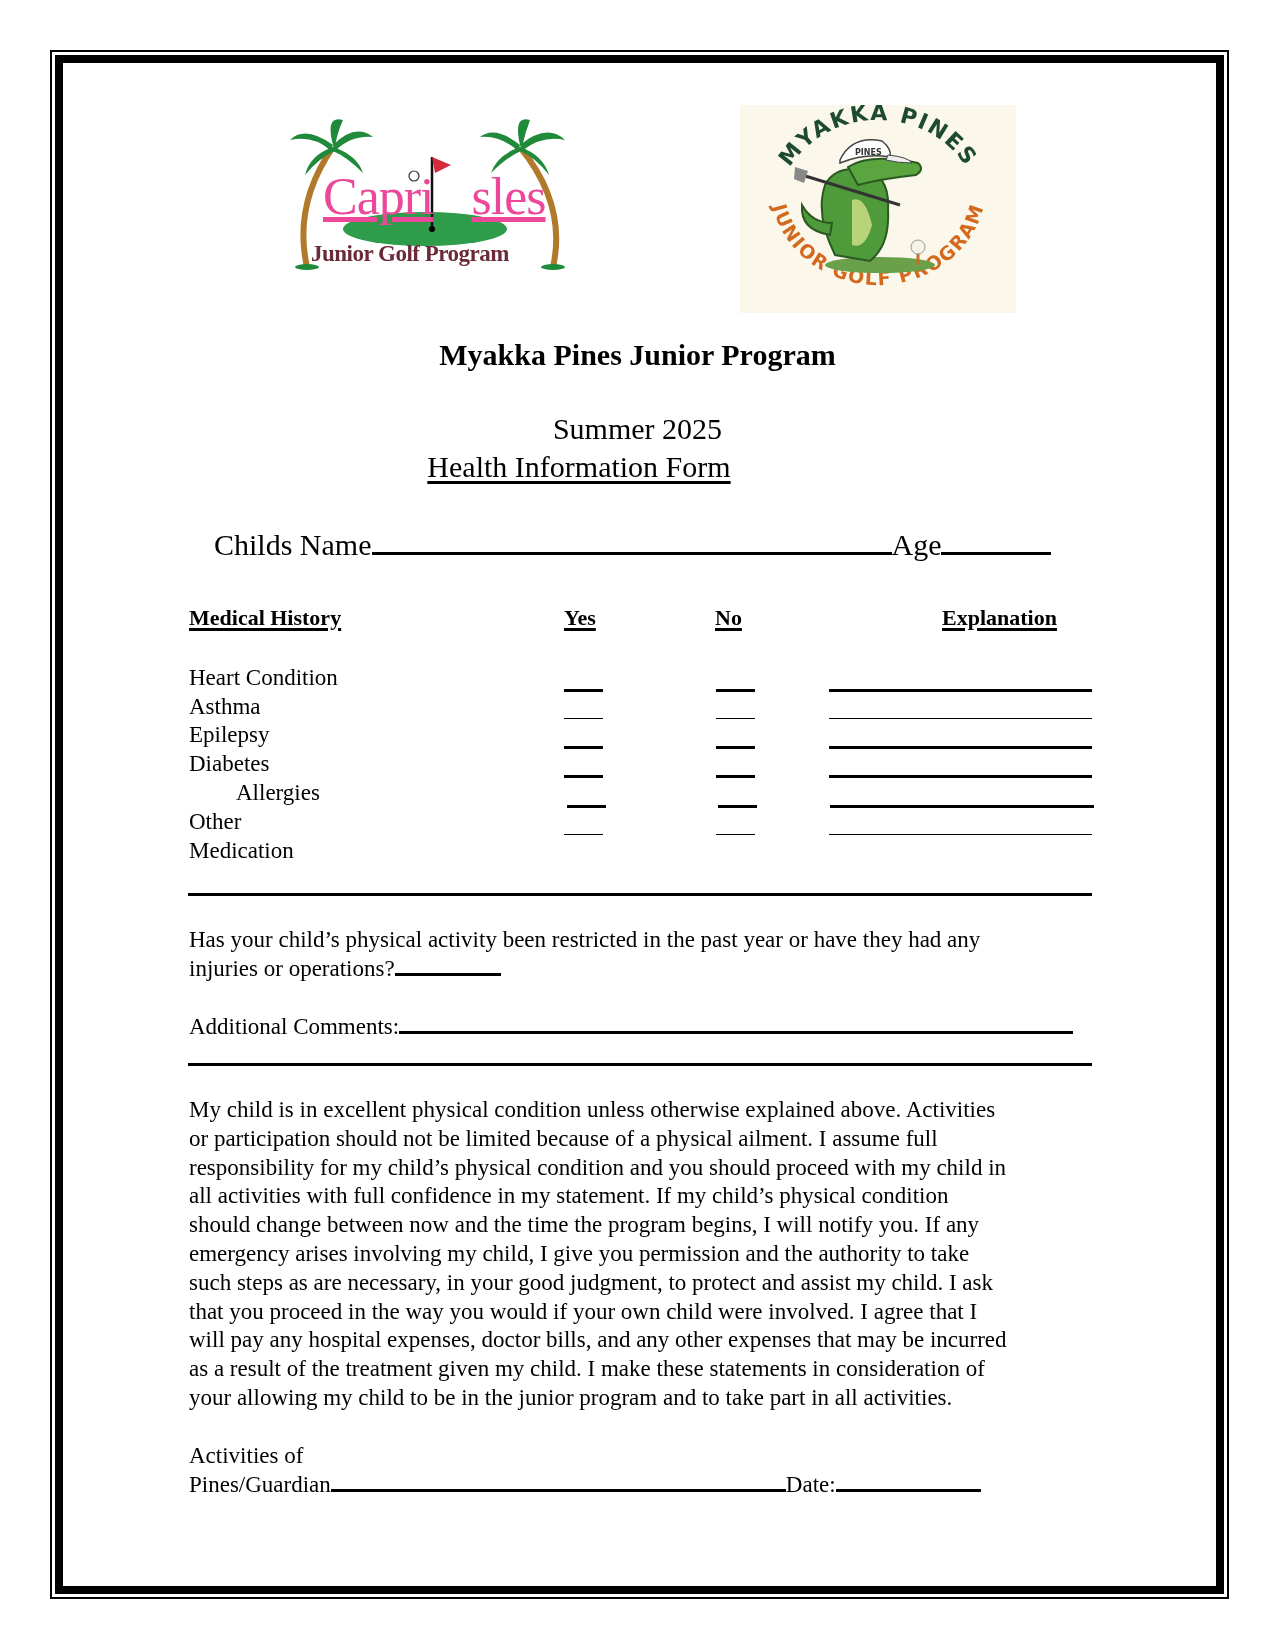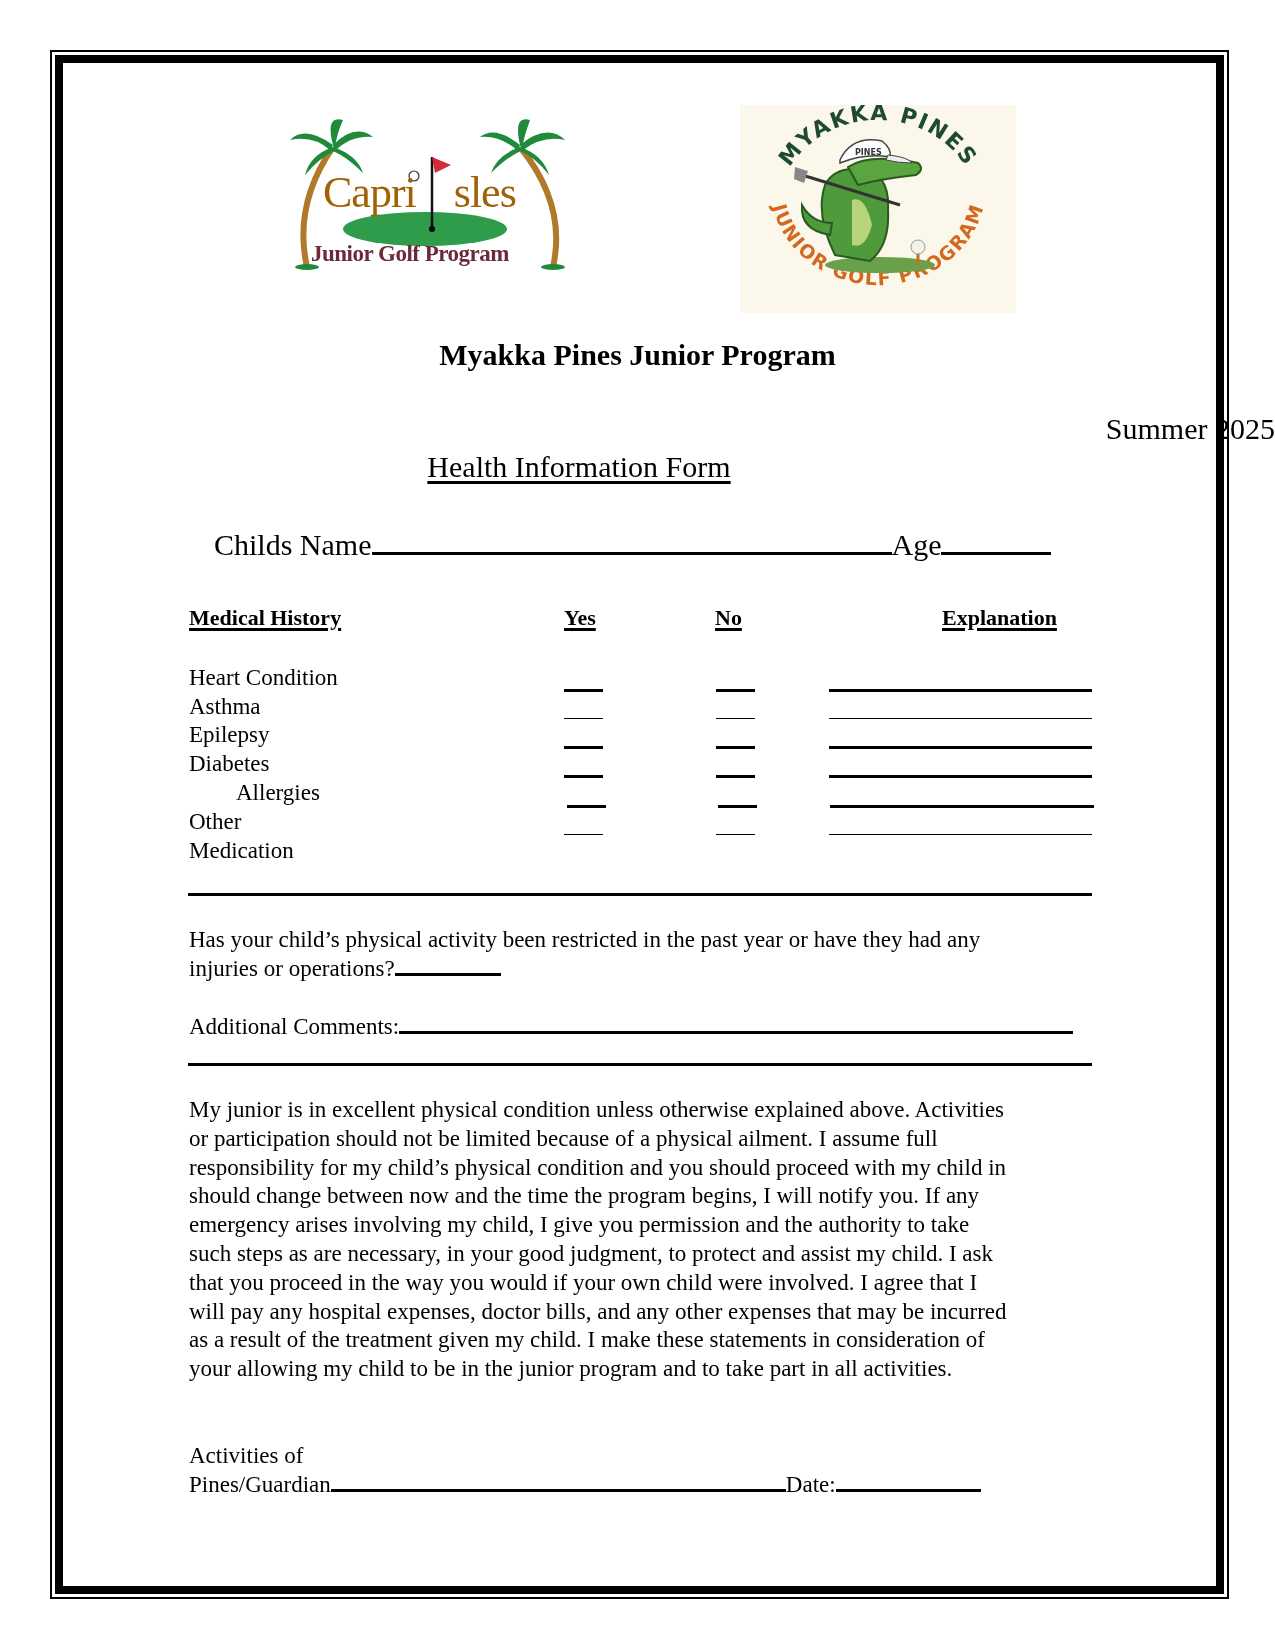--- a/index.html
+++ b/index.html
@@ -7,21 +7,21 @@
          font-family:"Liberation Serif", "DejaVu Serif", serif; color:#000; }
   .abs { position:absolute; }
   
   .frame-outer { left:50px; top:50px; width:1179px; height:1549px; border:2px solid #000; box-sizing:border-box; }
   .frame-inner { left:55px; top:55px; width:1169px; height:1539px; border:8px solid #000; box-sizing:border-box; }
 
   .logo-capri { left:285px; top:115px; width:290px; height:175px; }
   .logo-myakka { left:740px; top:105px; width:276px; height:208px; background:#fbf7ea; }
 
   .title { left:0; width:1275px; text-align:center; top:338px; font-size:30px; font-weight:bold; }
-  .season { left:0; width:1275px; text-align:right; top:412px; font-size:30px; }
+  .season { left:0; width:1275px; text-align:center; top:412px; font-size:30px; }
   .formtitle { left:0; width:1158px; text-align:center; top:450px; font-size:30px; }
   .formtitle span { text-decoration:underline; text-underline-offset:4px; }
 
   .child-row { left:214px; top:528px; font-size:30px; white-space:nowrap; }
   .line { display:inline-block; border-bottom:3px solid #000; vertical-align:baseline; }
 
   .hdr { font-size:22px; font-weight:bold; text-decoration:underline; text-decoration-thickness:3px; text-underline-offset:3px; top:605px; }
   .cond { left:189px; font-size:23px; }
   .blank { height:0; }
 
@@ -60,21 +60,21 @@
     <ellipse cx="22" cy="152" rx="12" ry="3" fill="#1f8a3a"></ellipse>
     <ellipse cx="268" cy="152" rx="12" ry="3" fill="#1f8a3a"></ellipse>
 
     <ellipse cx="140" cy="114" rx="82" ry="17" fill="#2e9c4a"></ellipse>
 
     <line x1="147" y1="42" x2="147" y2="114" stroke="#111" stroke-width="2.5"></line>
     <path d="M147 42 L166 50 L150 58Z" fill="#d42a3a"></path>
     <circle cx="147" cy="114" r="3" fill="#000"></circle>
     <circle cx="129" cy="61" r="5" fill="#fff" stroke="#333" stroke-width="1.2"></circle>
   </svg>
-  <div class="abs" style="left:38px;top:52px;font-size:44px;color:#a16207;font-family:'Liberation Serif',serif;letter-spacing:-1px;">
+  <div class="abs" style="left:38px;top:52px;font-size:52px;color:#ec4899;font-family:'Liberation Serif',serif;letter-spacing:-1px;text-decoration:underline;">
     <span>Capri</span><span style="display:inline-block;width:38px;"></span><span>sles</span>
   </div>
   <div class="abs" style="left:26px;top:126px;font-size:23px;font-weight:bold;color:#6b2a3a;font-family:'Liberation Serif',serif;letter-spacing:-0.5px;">Junior Golf Program</div>
 </div>
 
 <div class="abs logo-myakka">
   <svg width="276" height="208" viewBox="0 0 276 208">
     <defs>
       <path id="arcTop" d="M38 105 A100 90 0 0 1 238 105"></path>
       <path id="arcBot" d="M30 80 A108 100 0 0 0 246 80"></path>
@@ -158,23 +158,24 @@
 <div class="abs body-text" style="top:954px;white-space:nowrap;">
   <span>injuries or operations?</span><span class="line" style="width:106px;"></span>
 </div>
 
 <div class="abs body-text" style="top:1012px;white-space:nowrap;">
   <span>Additional Comments:</span><span class="line" style="width:674px;"></span>
 </div>
 <div class="abs divider" style="top:1063px;"></div>
 
 <div class="abs para">
-  <div>My junior is in excellent physical condition unless otherwise explained above.  Activities</div>
+  <div>My child is in excellent physical condition unless otherwise explained above.  Activities</div>
   <div>or participation should not be limited because of a physical ailment.  I assume full</div>
   <div>responsibility for my child’s physical condition and you should proceed with my child in</div>
+  <div>all activities with full confidence in my statement.  If my child’s physical condition</div>
   <div>should change between now and the time the program begins, I will notify you.  If any</div>
   <div>emergency arises involving my child, I give you permission and the authority to take</div>
   <div>such steps as are necessary, in your good judgment, to protect and assist my child.  I ask</div>
   <div>that you proceed in the way you would if your own child were involved.  I agree that I</div>
   <div>will pay any hospital expenses, doctor bills, and any other expenses that may be incurred</div>
   <div>as a result of the treatment given my child.  I make these statements in consideration of</div>
   <div>your allowing my child to be in the junior program and to take part in all activities.</div>
 </div>
 
 <div class="abs body-text" style="top:1441px;">Activities of</div>

